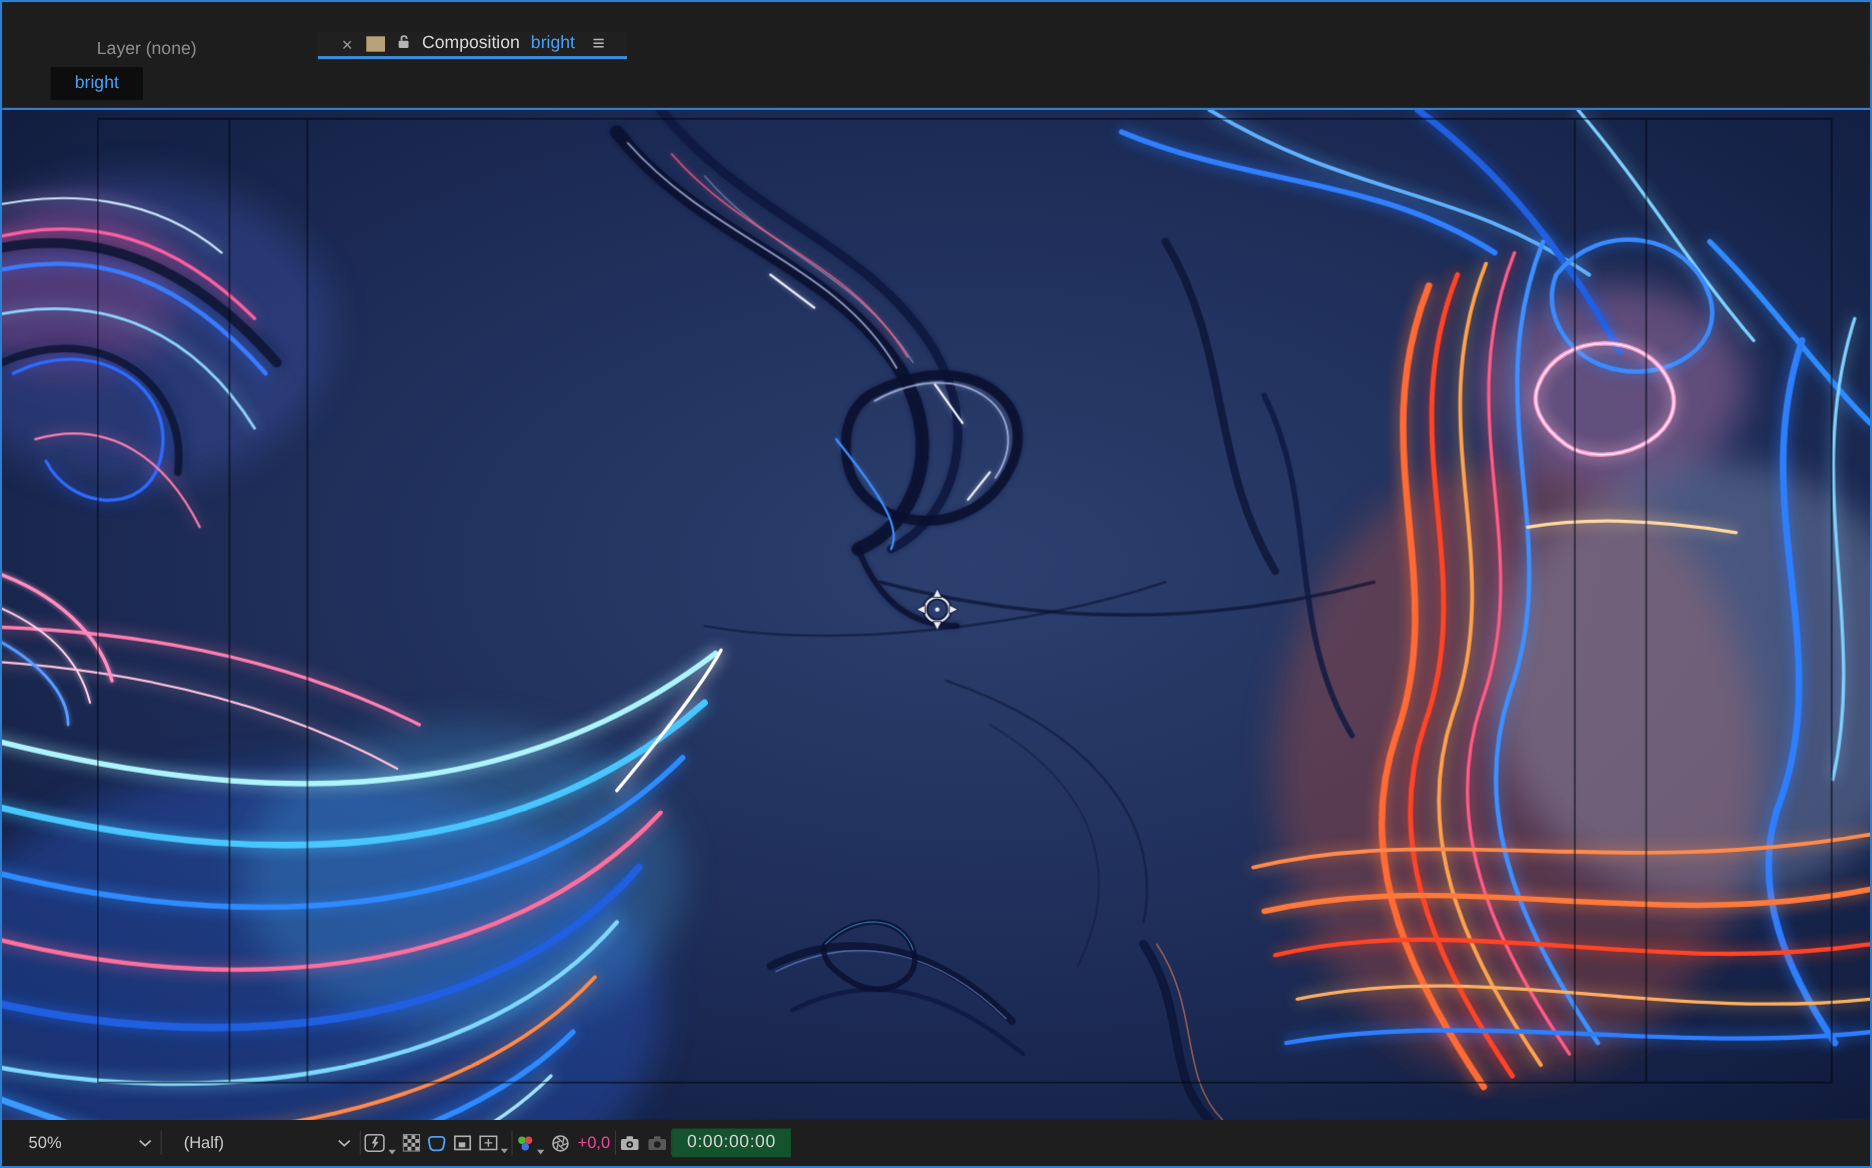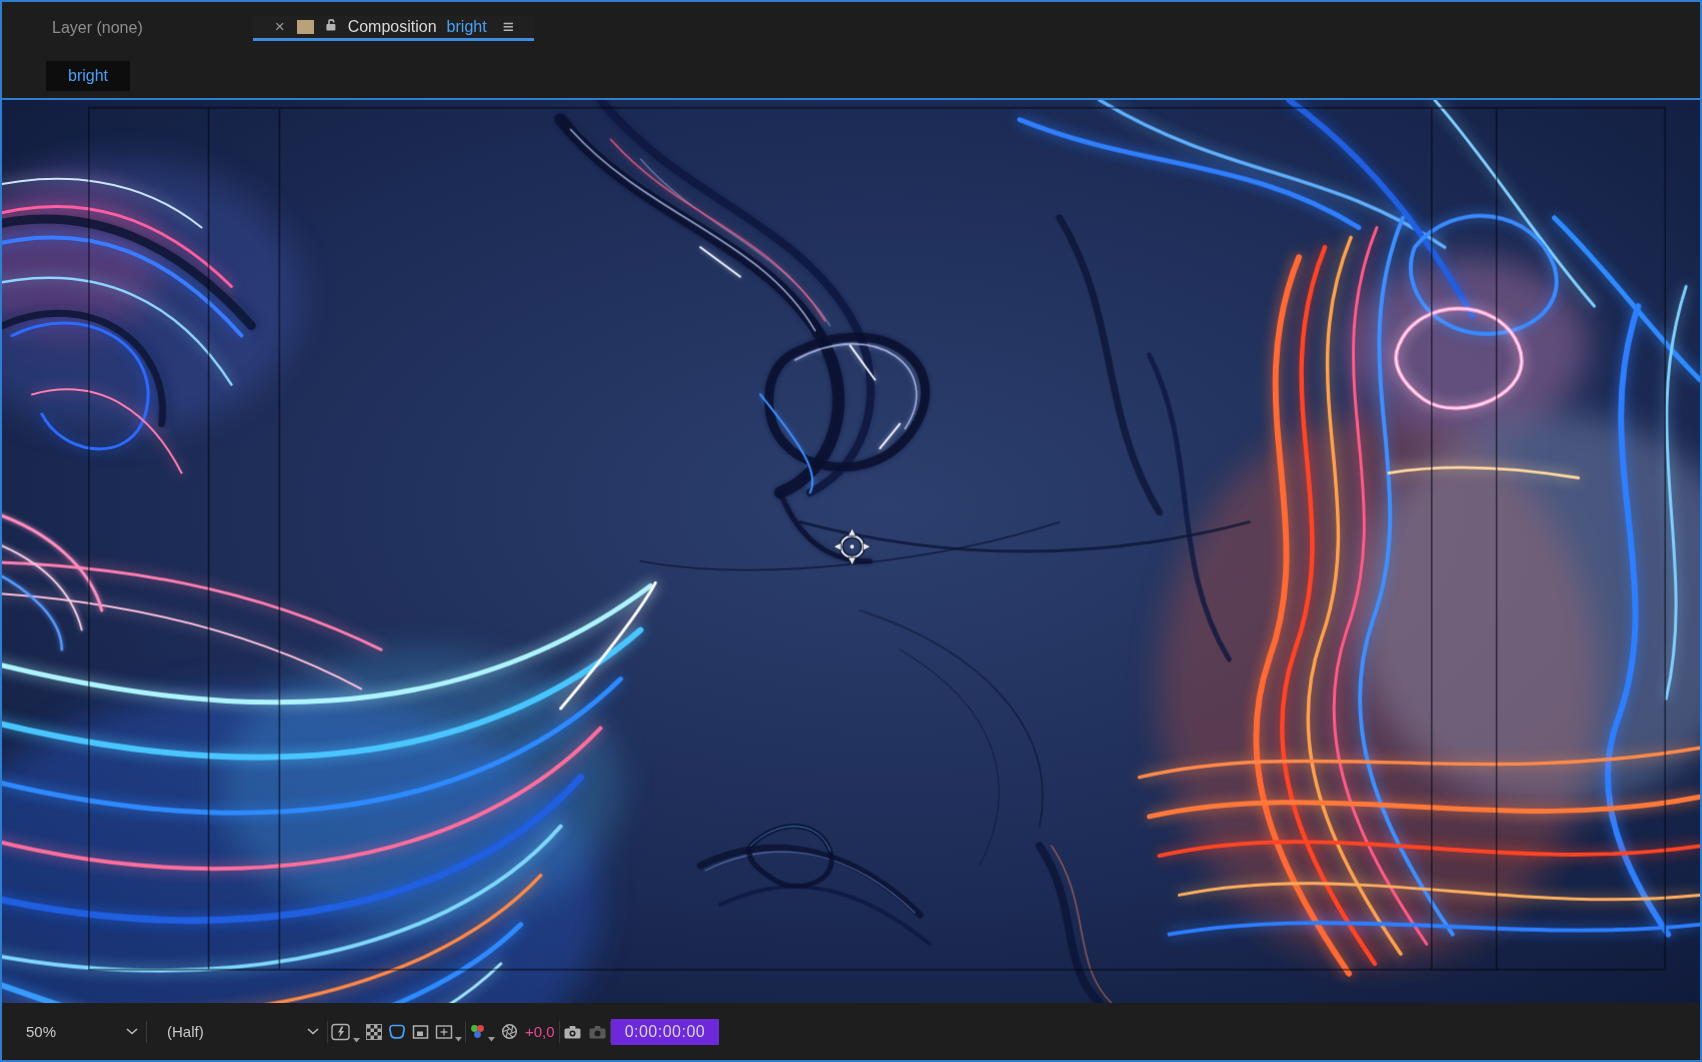--- a/index.html
+++ b/index.html
@@ -6,46 +6,46 @@
   html, body { width: 1702px; height: 1062px; overflow: hidden; }
   body {
     font-family: "Liberation Sans", sans-serif;
     background: #1d1d1d;
     border: 2px solid #2e7fd2;
     color: #c9c9c9;
   }
   .panel { display: flex; flex-direction: column; height: 100%; }
 
   
-  .tabbar { height: 52px; display: flex; align-items: center; background: #1d1d1d; flex: 0 0 auto; }
+  .tabbar { height: 52px; display: flex; align-items: flex-end; background: #1d1d1d; flex: 0 0 auto; padding-left: 36px; }
   .tab { display: flex; align-items: center; gap: 10px; padding: 0 20px; font-size: 16px; cursor: default; }
   .tab.inactive { color: #8e8e8e; margin-left: 30px; }
   .tab.active { color: #d9d9d9; margin-left: 90px; border-bottom: 3px solid #3c8de0; background: #202020; }
   .tab .close { color: #9a9a9a; font-size: 17px; line-height: 1; padding: 0 2px; }
   .tab .swatch { width: 17px; height: 14px; background: #b9a179; display: inline-block; }
   .comp-name { color: #4ba0f5; }
   .menu-glyph { color: #b4b4b4; font-size: 19px; margin-left: 6px; }
 
   
   .navbar { height: 44px; display: flex; align-items: center; padding-left: 44px; background: #1d1d1d; flex: 0 0 auto; }
   .crumb { background: #0d0d0d; color: #4ba0f5; font-size: 16px; padding: 6px 22px; }
 
   
   .viewport { flex: 1 1 auto; position: relative; border-top: 2px solid #2e7fd2; background: #15204a; overflow: hidden; }
   .viewport svg.art { position: absolute; inset: 0; width: 100%; height: 100%; display: block; }
 
   
-  .toolbar { height: 57px; flex: 0 0 auto; display: flex; align-items: center; gap: 0; padding: 0 16px; background: #1e1e1e; font-size: 15px; color: #c9c9c9; }
+  .toolbar { height: 42px; flex: 0 0 auto; display: flex; align-items: center; gap: 0; padding: 0 16px; background: #1e1e1e; font-size: 15px; color: #c9c9c9; }
   .dd { display: flex; align-items: center; justify-content: space-between; padding: 4px 8px; cursor: default; }
   .dd.zoom { width: 128px; }
   .dd.res  { width: 168px; margin-left: 12px; }
   .sep { width: 1px; height: 22px; background: #3a3a3a; }
   .tbtn { background: transparent; border: 0; display: flex; align-items: flex-end; gap: 2px; padding: 3px; cursor: default; }
   .exposure { color: #ec4899; font-size: 15px; padding: 0 4px; }
-  .timecode { color: #d6d6d6; font-size: 16px; letter-spacing: 0.5px; padding: 4px 14px; background: #6d28d9; }
+  .timecode { color: #d6d6d6; font-size: 16px; letter-spacing: 0.5px; padding: 4px 14px; background: #14532d; }
   .caret { transform: translateY(2px); }
 </style>
 </head>
 <body>
 
 <div class="panel">
 
   <div class="tabbar">
     <div class="tab inactive">
       <span>Layer (none)</span>

